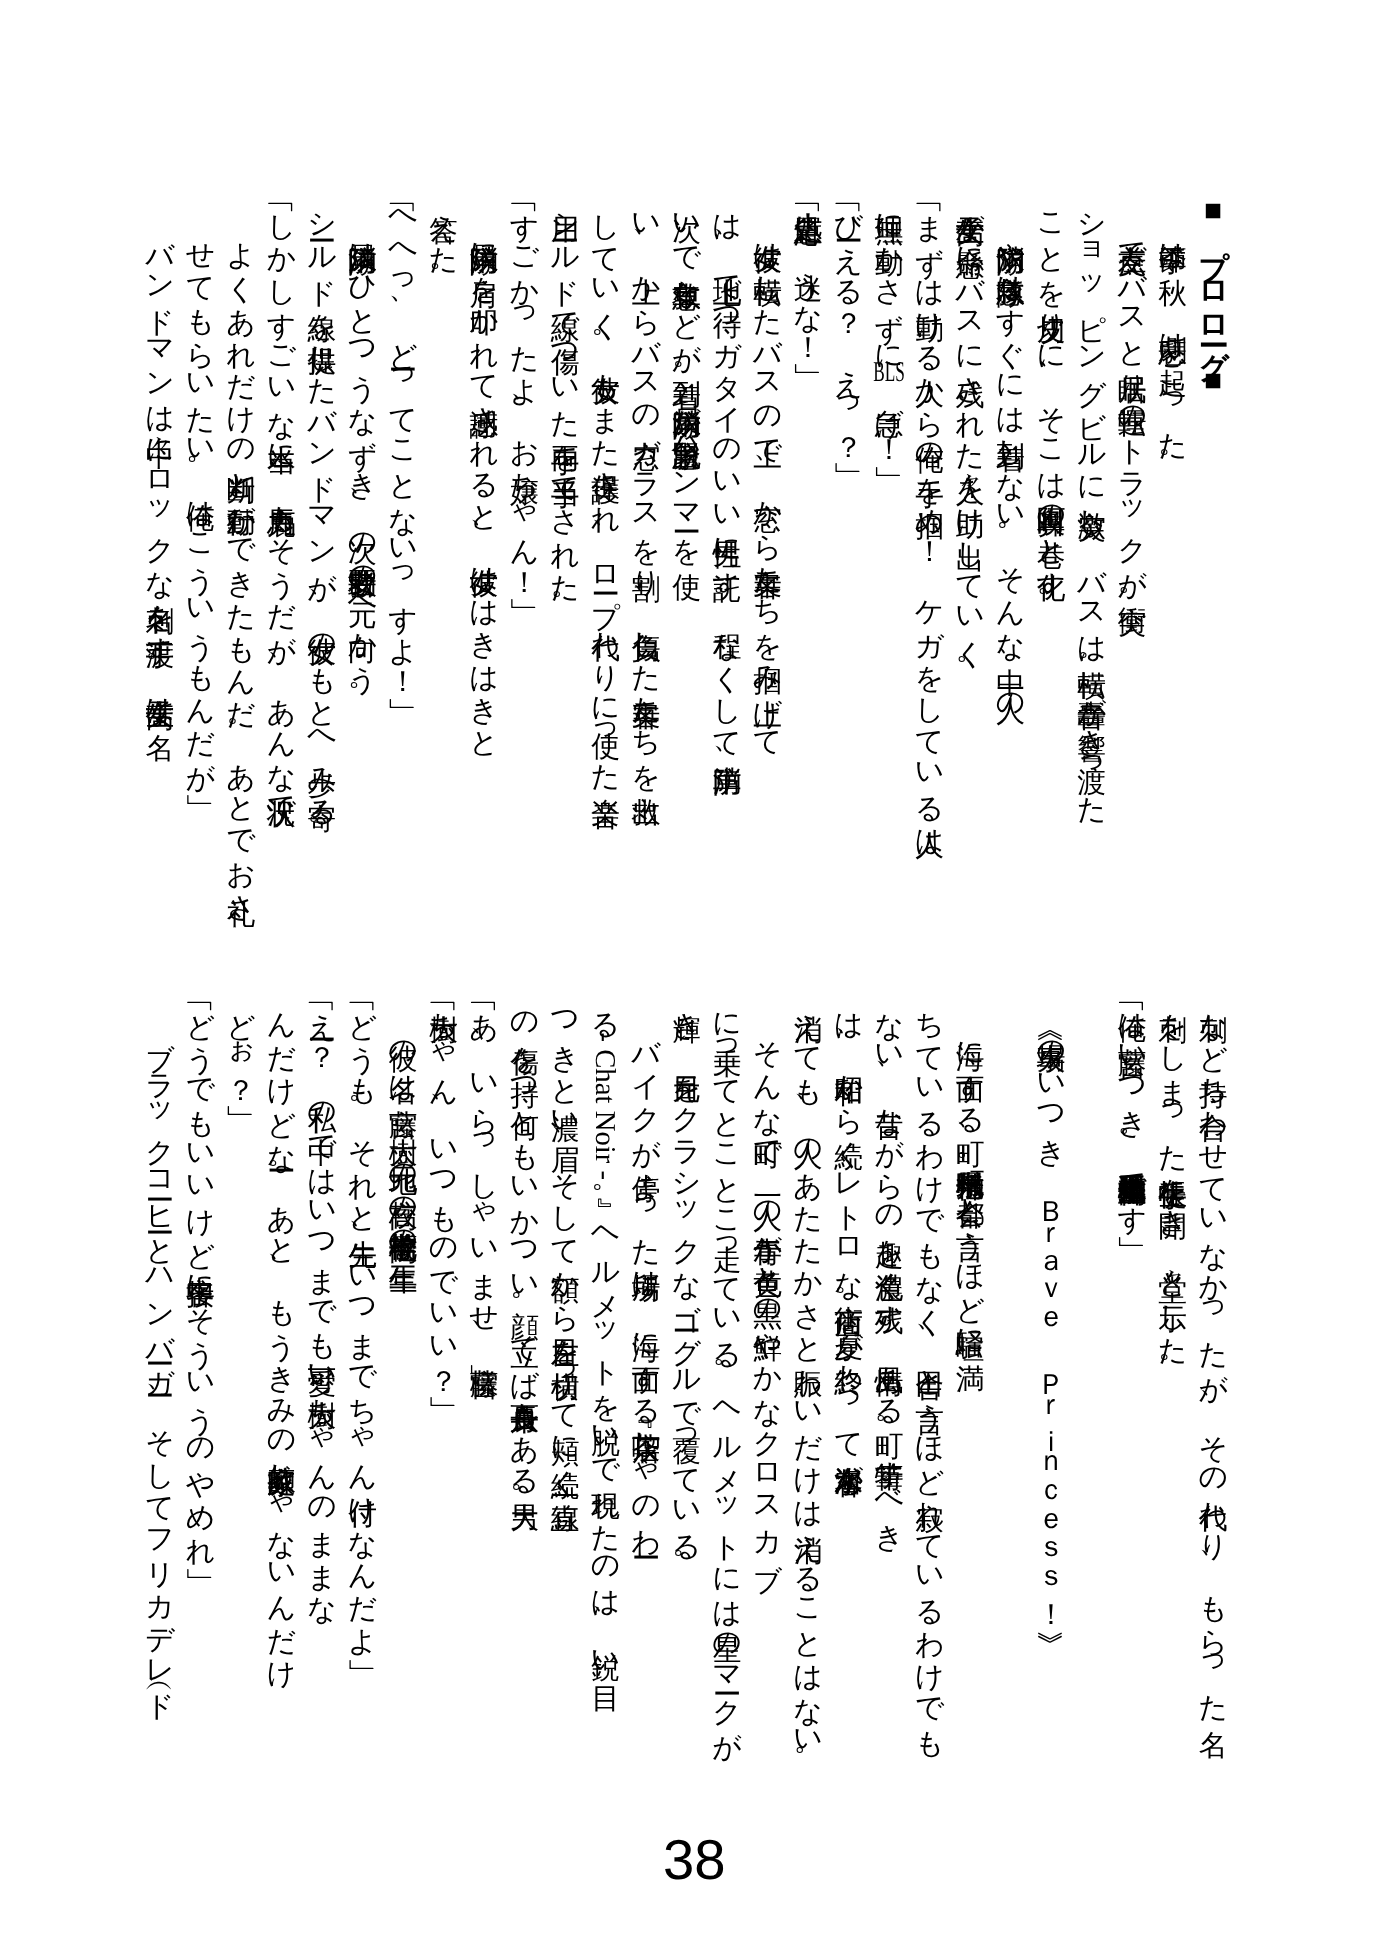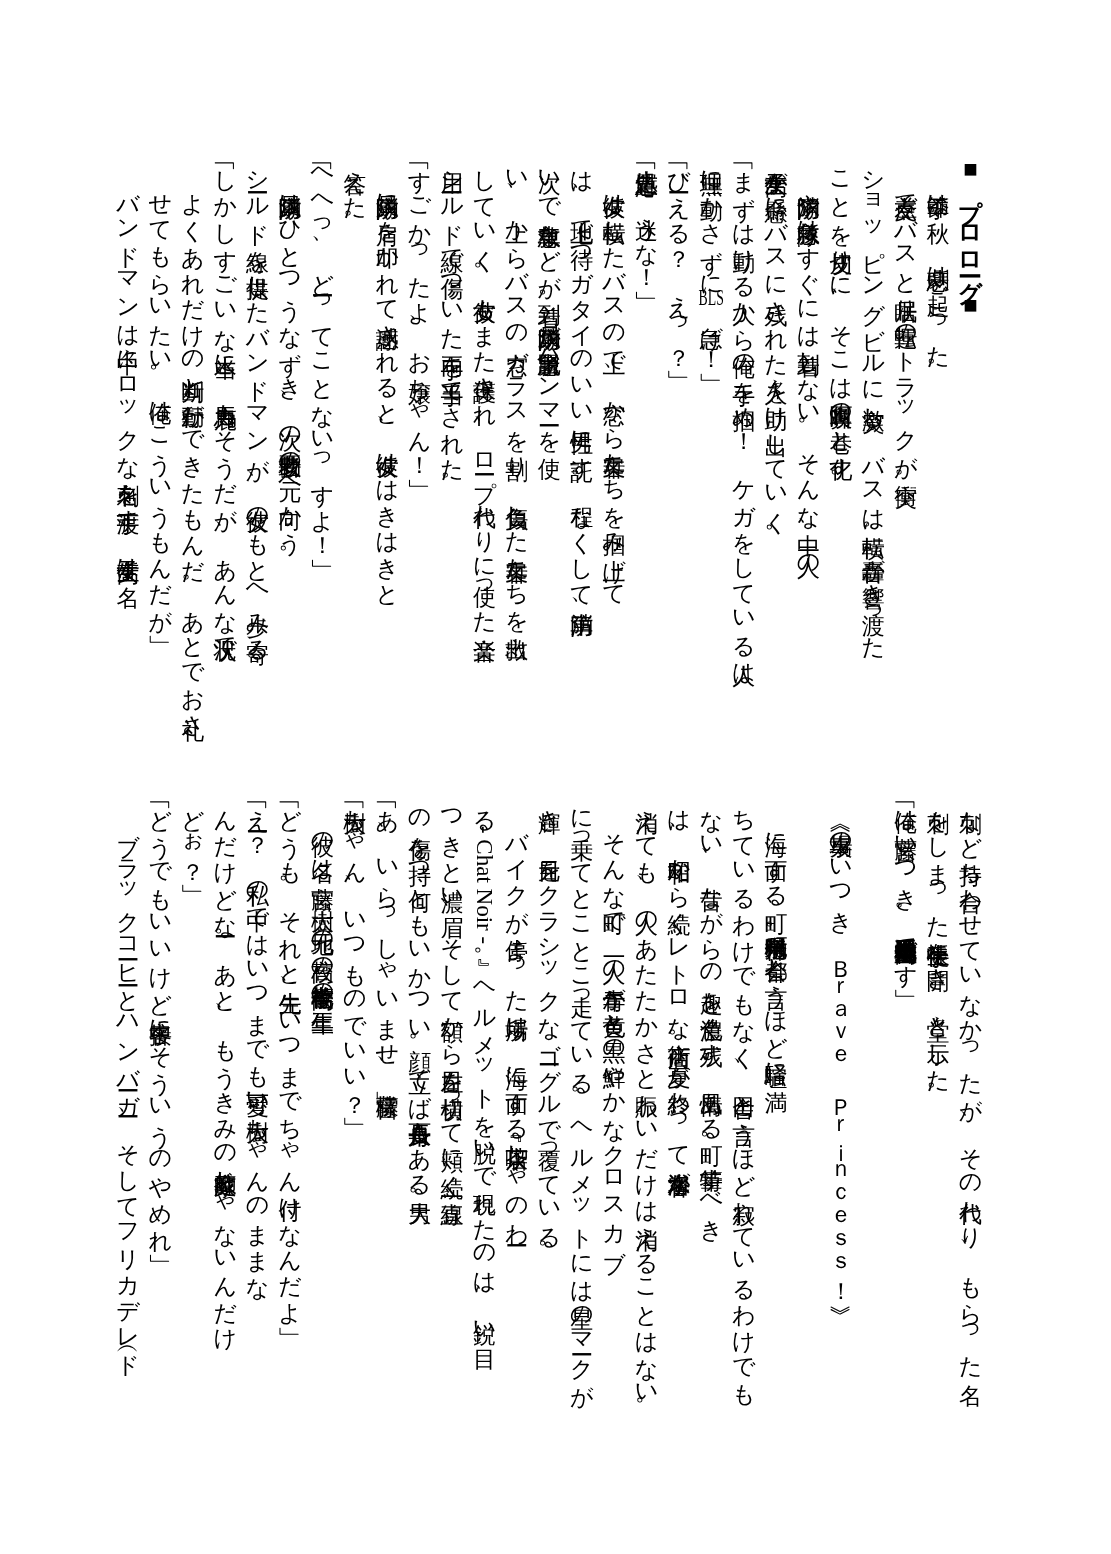--- a/index.html
+++ b/index.html
@@ -115,14 +115,15 @@
       <div class="tcol">「大樹ちゃん、いつものでいい？」</div>
       <div class="tcol">　彼の名は宮藤　大樹。地元の高校の七橋高等学校の三年生。</div>
       <div class="tcol">「どうも。それと先生、いつまでちゃん付けなんだよ」</div>
       <div class="tcol">「えー？　私の中ではいつまでも可愛い大樹ちゃんのままな</div>
       <div class="tcol">んだけどなー。あと、もうきみの家庭教師じゃないんだけ</div>
       <div class="tcol">どぉ？」</div>
       <div class="tcol">「どうでもいいけど接客中にそういうのやめれ」</div>
       <div class="tcol">　ブラックコーヒーとハンバーガー、そしてフリカデレ（ド</div>
     </section>
 
+  <div class="pagenum">38</div>
 
 </div>
 
 </body></html>

